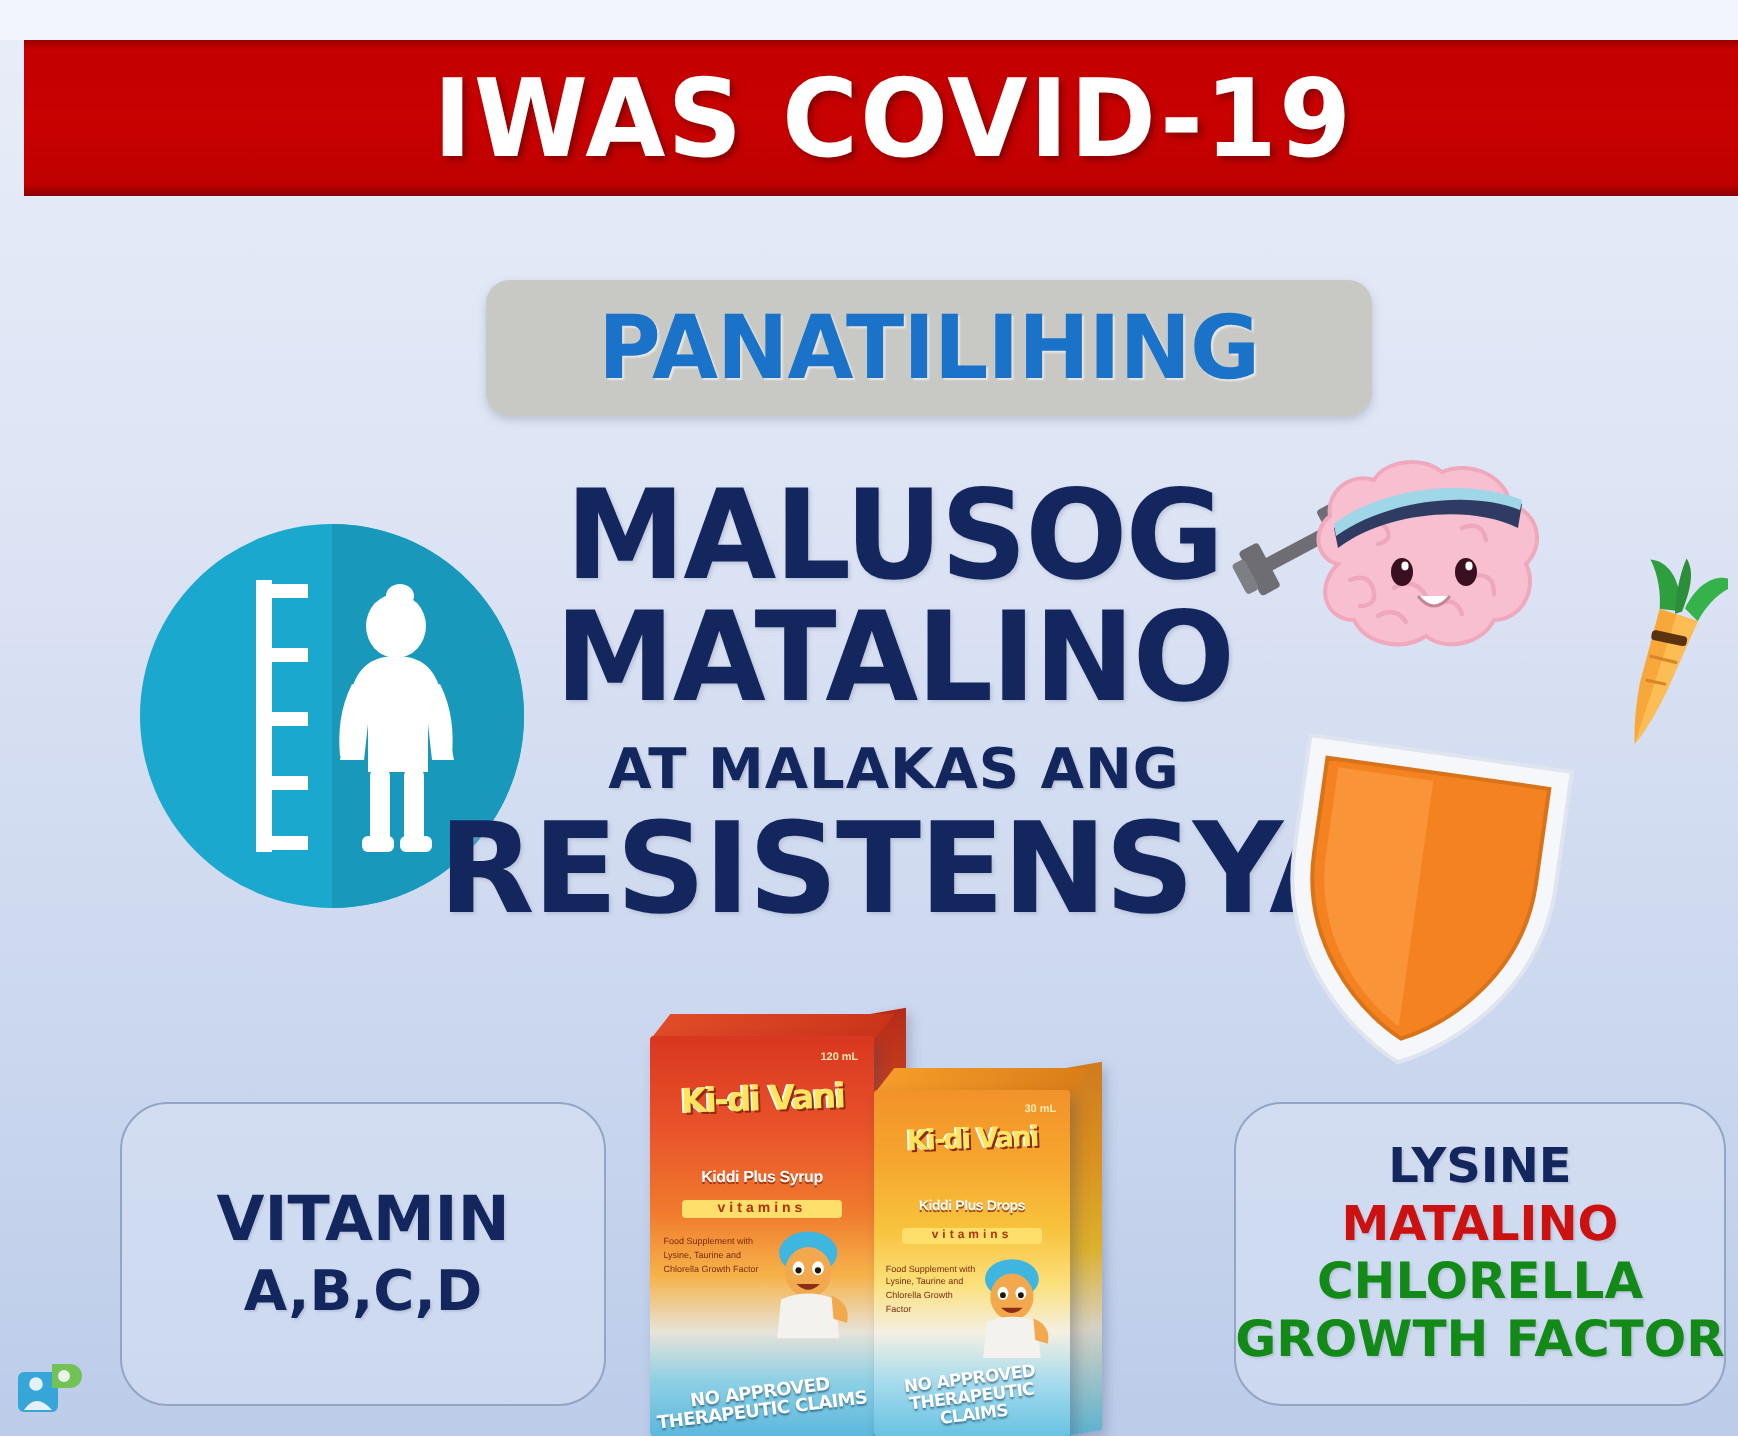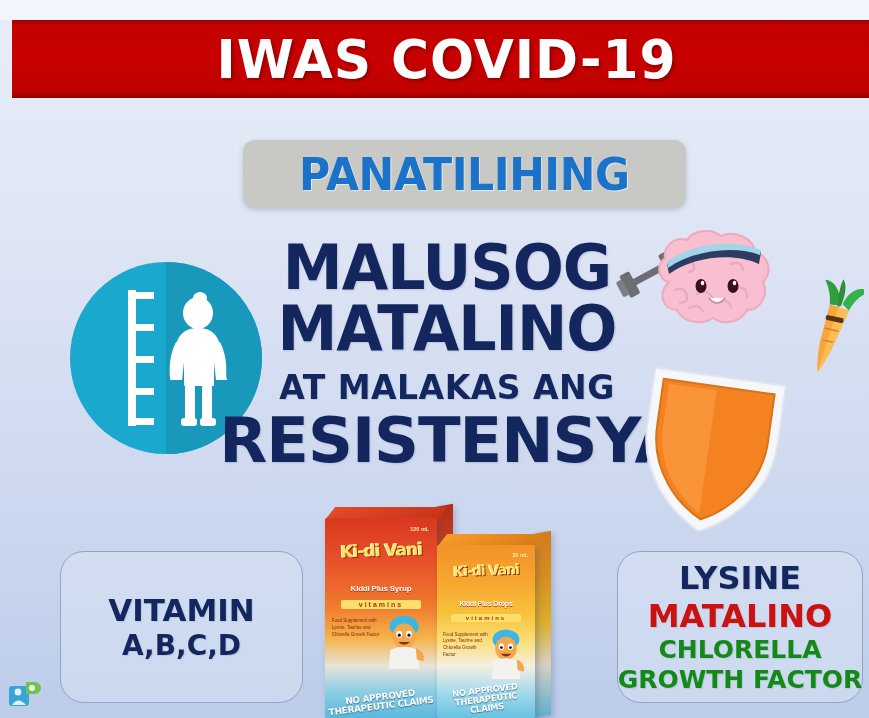--- a/index.html
+++ b/index.html
@@ -97,21 +97,21 @@
     color: #13265e;
   }
   .h-malusog, .h-matalino {
     font-size: 62px;
     line-height: 0.98;
     letter-spacing: -1px;
     text-shadow: 1px 1px 2px rgba(160,170,195,0.55);
     transform: scaleX(0.97);
   }
   .h-sub {
-    font-size: 33px;
+    font-size: 28px;
     letter-spacing: 0.5px;
     margin-top: 8px;
     text-shadow: 1px 1px 1px rgba(160,170,195,0.5);
   }
   .h-resist {
     font-size: 63px;
     line-height: 1.02;
     letter-spacing: -1px;
     margin-top: 2px;
     text-shadow: 1px 1px 2px rgba(160,170,195,0.55);
@@ -238,21 +238,21 @@
     font-weight: bold;
     text-shadow: 1px 1px 1px rgba(170,180,205,0.55);
     white-space: nowrap;
     line-height: 1.18;
   }
   .n-navy  { color: #13265e; }
   .n-red   { color: #cc1111; }
   .n-green { color: #138a18; text-align: right; }
   .sz-32 { font-size: 31px; }
   .sz-30 { font-size: 28px; }
-  .sz-26 { font-size: 32px; }
+  .sz-26 { font-size: 24px; }
   .sz-25 { font-size: 25px; }
 
   
   .watermark { position: absolute; left: 6px; bottom: 8px; width: 40px; height: 34px; opacity: 0.92; }
 </style>
 </head>
 <body>
 
 <div id="poster">
 

